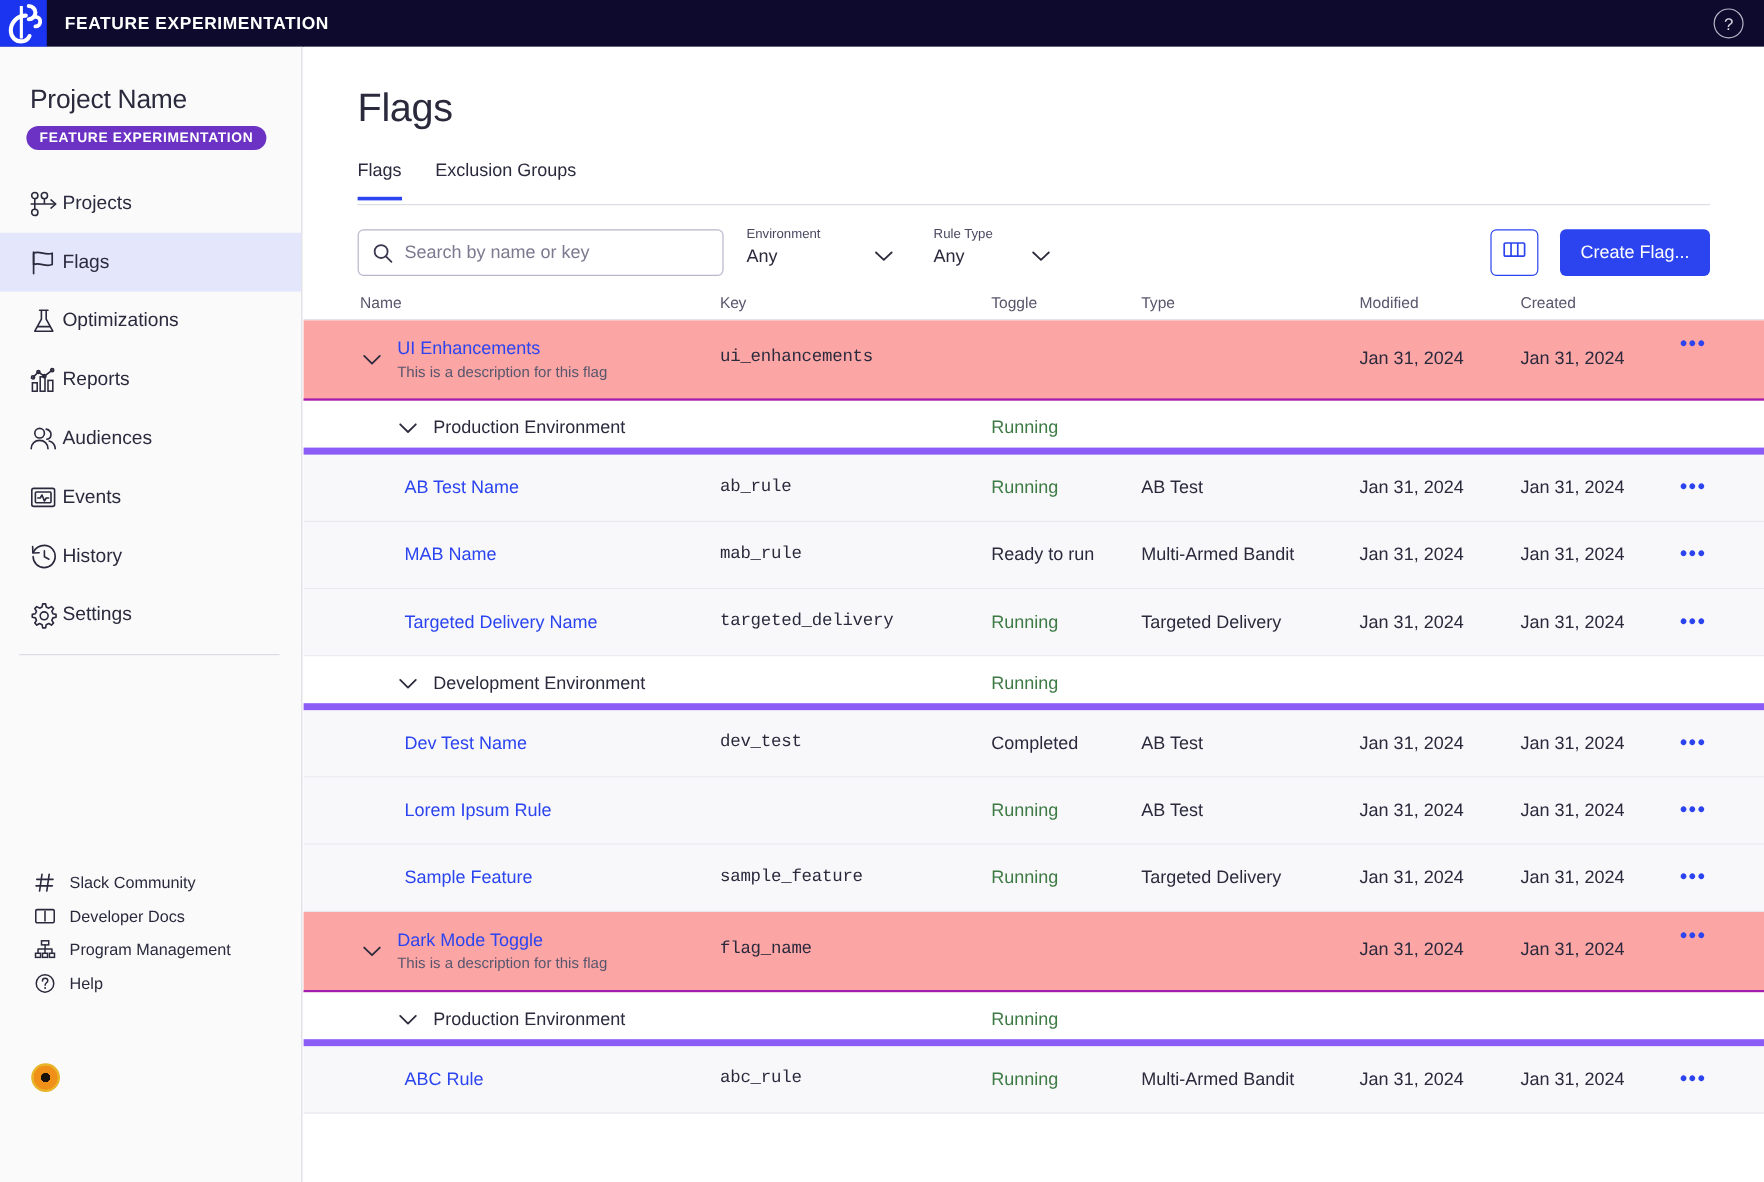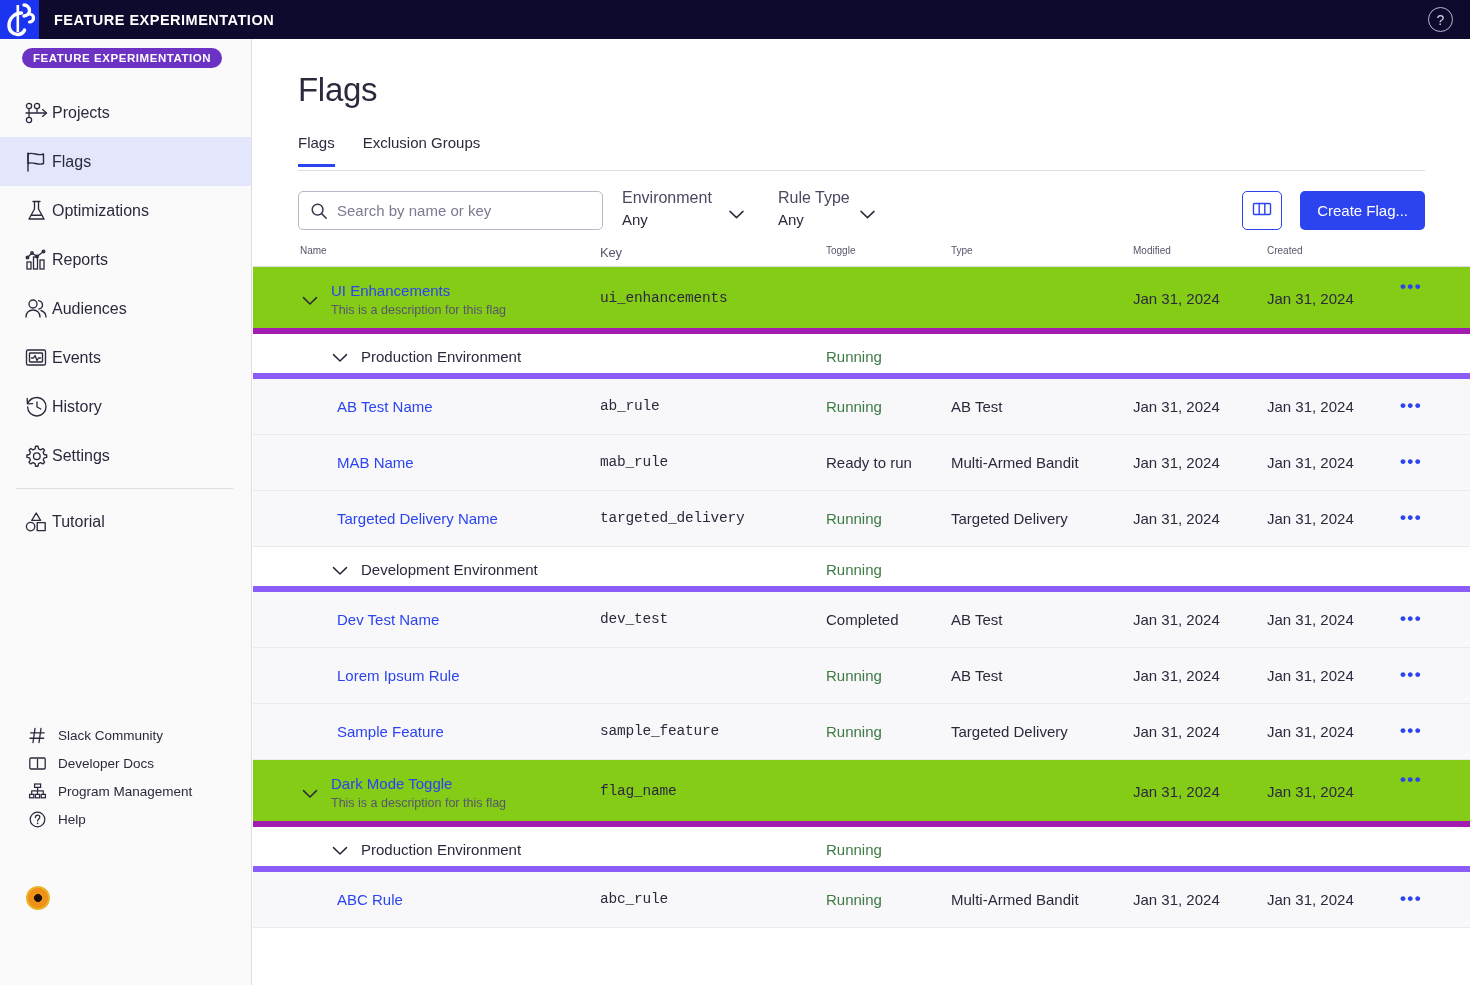--- a/index.html
+++ b/index.html
@@ -122,21 +122,21 @@
   }
   .search-icon { margin-left: 11px; display: flex; }
   .search-input {
     border: none; outline: none; background: transparent;
     font-family: "Liberation Sans", sans-serif; font-size: 15px;
     color: #2b2a3d; margin-left: 9px; width: 240px;
   }
   .search-input::placeholder { color: #7c7a90; }
 
   .filter { position: absolute; top: -2px; }
-  .filter-label { font-size: 16px; color: #4a4860; }
+  .filter-label { font-size: 11px; color: #4a4860; }
   .filter-value { font-size: 15px; color: #2b2a3d; margin-top: 4px; }
   .filter-chevron { position: absolute; top: 17px; }
 
   .col-btn {
     position: absolute; right: 143px; top: 0;
     width: 40px; height: 39px; border: 1.5px solid #2b44ef;
     border-radius: 5px; display: flex; align-items: center;
     justify-content: center; cursor: pointer; background: #fff;
   }
   .create-btn {
@@ -147,33 +147,33 @@
     display: flex; align-items: center;
   }
 
   
   .table { position: relative; margin-left: 0; width: 1217px; }
   .row { position: relative; width: 1217px; display: block; }
   .thead {
     height: 26px; border-bottom: 1px solid #dcdce4; position: relative;
   }
   .th {
-    position: absolute; top: 4px; font-size: 10px; color: #58566c;
+    position: absolute; top: 4px; font-size: 13px; color: #58566c;
   }
 
   .cell { position: absolute; font-size: 15px; color: #2b2a3d; }
   .c-name  { left: 47px;  }
   .c-key   { left: 347px; font-family: "Liberation Mono", monospace; font-size: 14.5px; letter-spacing: -0.2px;}
   .c-status{ left: 573px; }
   .c-type  { left: 698px; }
   .c-mod   { left: 880px; }
   .c-cre   { left: 1014px; }
   .c-menu  { left: 1147px; }
 
-  .flagrow { height: 67px; border-bottom: 6px solid #a21caf; background:#84cc16; }
+  .flagrow { height: 67px; border-bottom: 2px solid #a21caf; background:#fca5a5; }
   .envrow  { height: 45px; border-bottom: 6px solid #8b5cf6; background:#ffffff; }
   .rulerow { height: 56px; border-bottom: 1px solid #e9e9ef; background:#f8f8fa; }
 
   .flag-link {
     color: #2b44ef; font-size: 15px; cursor: pointer;
   }
   .flag-desc { font-size: 12.5px; color: #58566c; margin-top: 4px; }
   .chev-btn { position: absolute; cursor: pointer; }
   .status-running { color: #3d7a44; }
   .status-plain   { color: #2b2a3d; }
@@ -189,20 +189,21 @@
       <path d="M25.5 13 C27.8 13 29.5 14.7 29.5 17 C29.5 19.3 27.8 21 25.5 21" fill="none" stroke="#ffffff" stroke-width="3.2" stroke-linecap="round"></path>
       <path d="M17.5 12 C10.5 12 5 17.5 5 24.5 C5 30 9 33.5 13.5 33.5 C17 33.5 19.5 31.6 20.6 29" fill="none" stroke="#ffffff" stroke-width="3.4" stroke-linecap="round"></path>
       <path d="M13.8 4 L13.8 31" fill="none" stroke="#ffffff" stroke-width="2.6"></path>
     </svg>
   </div>
   <div class="topbar-title">FEATURE EXPERIMENTATION</div>
   <div class="help-circle">?</div>
 </div>
 
 <div class="sidebar">
+  <div class="project-name">Project Name</div>
   <div class="project-badge">FEATURE EXPERIMENTATION</div>
 
   <div class="nav">
 
     <div class="nav-item">
       <span class="ni-icon">
         <svg width="26" height="24" viewBox="0 0 26 24">
             <g fill="none" stroke="#2b2a3d" stroke-width="1.3">
           <circle cx="5" cy="5" r="2.6"></circle>
               <circle cx="13" cy="5" r="2.6"></circle>
@@ -304,32 +305,20 @@
           <path d="M11.6 2.2 L14 2.2 L14.5 4.8 L16.6 5.8 L18.9 4.5 L20.6 6.2 L19.2 8.4 L20.1 10.5 L22.7 11 L22.7 13.4 L20.1 13.9 L19.2 16 L20.6 18.2 L18.9 19.9 L16.6 18.6 L14.5 19.6 L14 22.2 L11.6 22.2 L11.1 19.6 L9 18.6 L6.7 19.9 L5 18.2 L6.4 16 L5.5 13.9 L2.9 13.4 L2.9 11 L5.5 10.5 L6.4 8.4 L5 6.2 L6.7 4.5 L9 5.8 L11.1 4.8 Z"></path>
           <circle cx="12.8" cy="12.2" r="3.3"></circle>
         </g>
           </svg>
       </span>
       <span class="ni-label">Settings</span>
     </div>
 
     <div class="nav-sep"></div>
 
-    <div class="nav-item">
-      <span class="ni-icon">
-        <svg width="26" height="24" viewBox="0 0 26 24">
-            <g fill="none" stroke="#2b2a3d" stroke-width="1.35" stroke-linejoin="round">
-          <path d="M12.2 3 L16.6 10.4 L7.8 10.4 Z"></path>
-          <circle cx="6.6" cy="16.6" r="4.2"></circle>
-          <rect x="13.2" y="12.6" width="8" height="8"></rect>
-        </g>
-          </svg>
-      </span>
-      <span class="ni-label">Tutorial</span>
-    </div>
   </div>
 
   <div class="foot-links">
     <div class="foot-item">
       <span class="fi-icon">
         <svg width="19" height="19" viewBox="0 0 19 19">
             <g fill="none" stroke="#2b2a3d" stroke-width="1.35" stroke-linecap="round">
           <path d="M7 2.5 L5 16.5 M13 2.5 L11 16.5 M2.6 6.8 L16.2 6.8 M2 12.2 L15.6 12.2"></path>
         </g>
           </svg>

